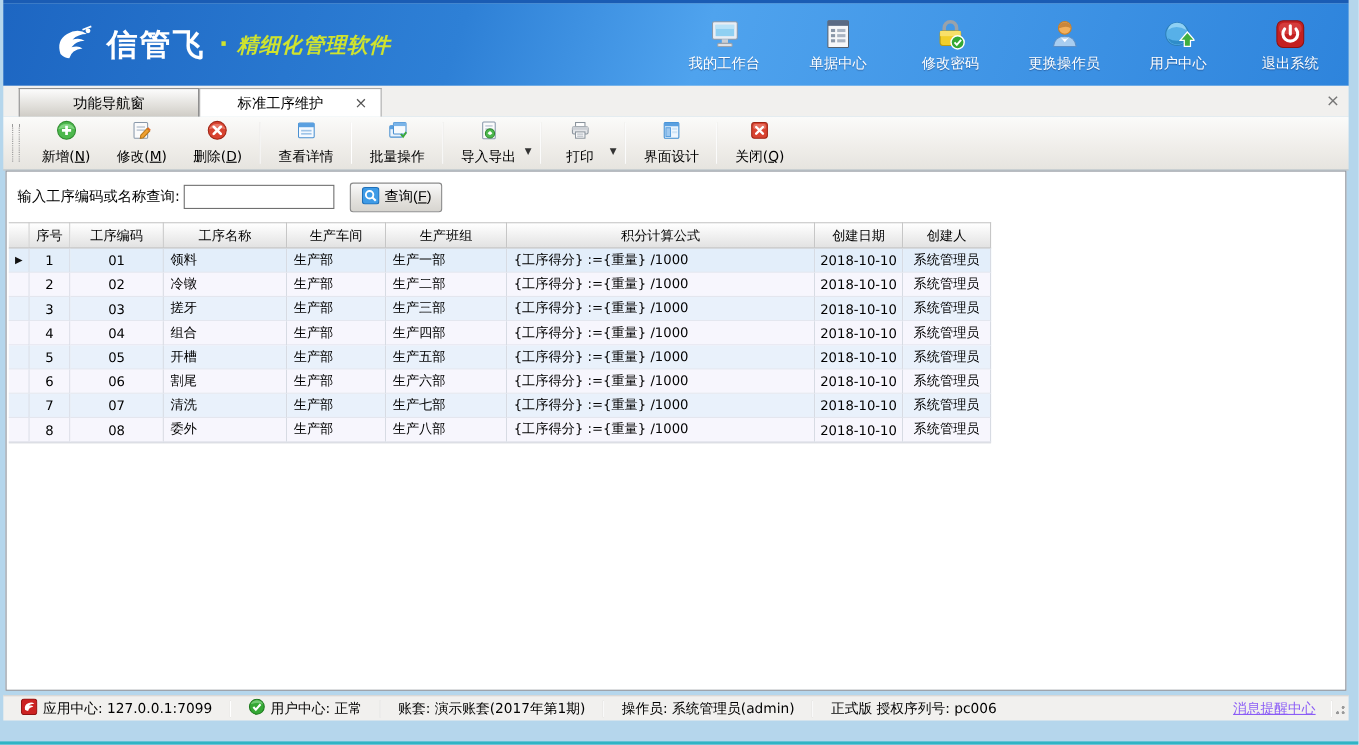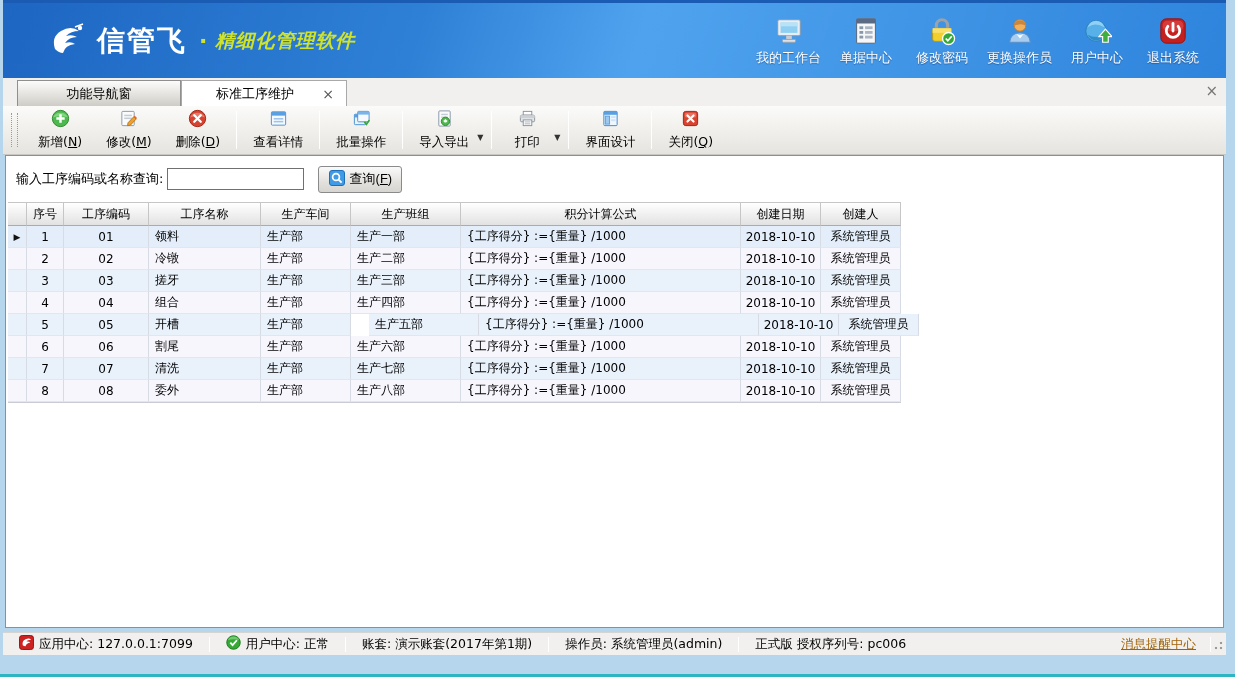--- a/index.html
+++ b/index.html
@@ -24,21 +24,21 @@
     background:linear-gradient(108deg,#1d66c2 0%,#2e80d6 34%,#4fa3ee 52%,#2e84dc 100%);
     border-top:3px solid #1a5cb4;
     display:flex; align-items:center; justify-content:space-between;
     padding:0 14px 0 42px;
   }
   .brand { display:flex; align-items:center; }
   .brand-mark { width:44px; height:44px; margin-right:8px; }
   .brand-name { color:#fff; font-size:28px; font-weight:bold; letter-spacing:2px; }
   .brand-dot  { color:#cfe32e; font-size:22px; font-weight:bold; margin:0 8px 0 12px; }
   .brand-slogan { color:#cfe32e; font-size:19px; font-weight:bold; font-style:italic; letter-spacing:1px; }
-  .h-actions { display:flex; align-items:center; gap:14px; padding-right:8px; }
+  .h-actions { display:flex; align-items:center; gap:40px; padding-right:8px; }
   .h-action { display:flex; flex-direction:column; align-items:center; gap:3px; min-width:62px; }
   .h-action .h-icon { height:32px; display:flex; align-items:flex-end; }
   .h-action .h-icon svg { width:30px; height:30px; }
   .h-label { color:#fff; font-size:13px; white-space:nowrap; text-shadow:0 1px 1px rgba(0,0,40,.35); }
 
   
   .tabstrip {
     height:28px; flex:none; background:#f1f0ee;
     display:flex; align-items:flex-end; position:relative;
   }
@@ -124,21 +124,21 @@
   
   .statusbar {
     height:23px; flex:none; background:#f1f0ee;
     border-top:1px solid #d6d4d0;
     display:flex; align-items:center; font-size:12.5px;
   }
   .sb-item { display:flex; align-items:center; gap:5px; white-space:nowrap; padding:0 16px; }
   .sb-item svg { width:15px; height:15px; }
   .sb-sep { width:1px; height:15px; background:#bdbbb7; border-right:1px solid #fff; }
   .sb-right { margin-left:auto; display:flex; align-items:center; gap:5px; padding:0 14px; }
-  .sb-link { text-decoration:underline; color:#a16207; }
+  .sb-link { text-decoration:underline; color:#8b5cf6; }
   .sb-grip {
     width:13px; height:13px; margin-right:2px;
     background:
       radial-gradient(circle at 10px 10px,#9a9a9a 1.2px,transparent 1.6px),
       radial-gradient(circle at 10px 5px,#9a9a9a 1.2px,transparent 1.6px),
       radial-gradient(circle at 5px 10px,#9a9a9a 1.2px,transparent 1.6px);
   }
 </style>
 </head>
 <body>
@@ -452,21 +452,21 @@
               <div class="gc al" style="width: 280px;">{工序得分} :={重量} /1000</div>
               <div class="gc ac" style="width: 80px;">2018-10-10</div>
               <div class="gc ac" style="width: 80px;">系统管理员</div>
             </div>
             <div class="grid-row row-odd">
               <div class="gc ind"></div>
               <div class="gc ac" style="width: 37px;">5</div>
               <div class="gc ac" style="width: 85px;">05</div>
               <div class="gc al" style="width: 112px;">开槽</div>
               <div class="gc al" style="width: 90px;">生产部</div>
-              <div class="gc al" style="width: 110px; margin-left: 18px;">生产五部</div>
+              <div class="gc al" style="width: 110px;">生产五部</div>
               <div class="gc al" style="width: 280px;">{工序得分} :={重量} /1000</div>
               <div class="gc ac" style="width: 80px;">2018-10-10</div>
               <div class="gc ac" style="width: 80px;">系统管理员</div>
             </div>
             <div class="grid-row row-even">
               <div class="gc ind"></div>
               <div class="gc ac" style="width: 37px;">6</div>
               <div class="gc ac" style="width: 85px;">06</div>
               <div class="gc al" style="width: 112px;">割尾</div>
               <div class="gc al" style="width: 90px;">生产部</div>

